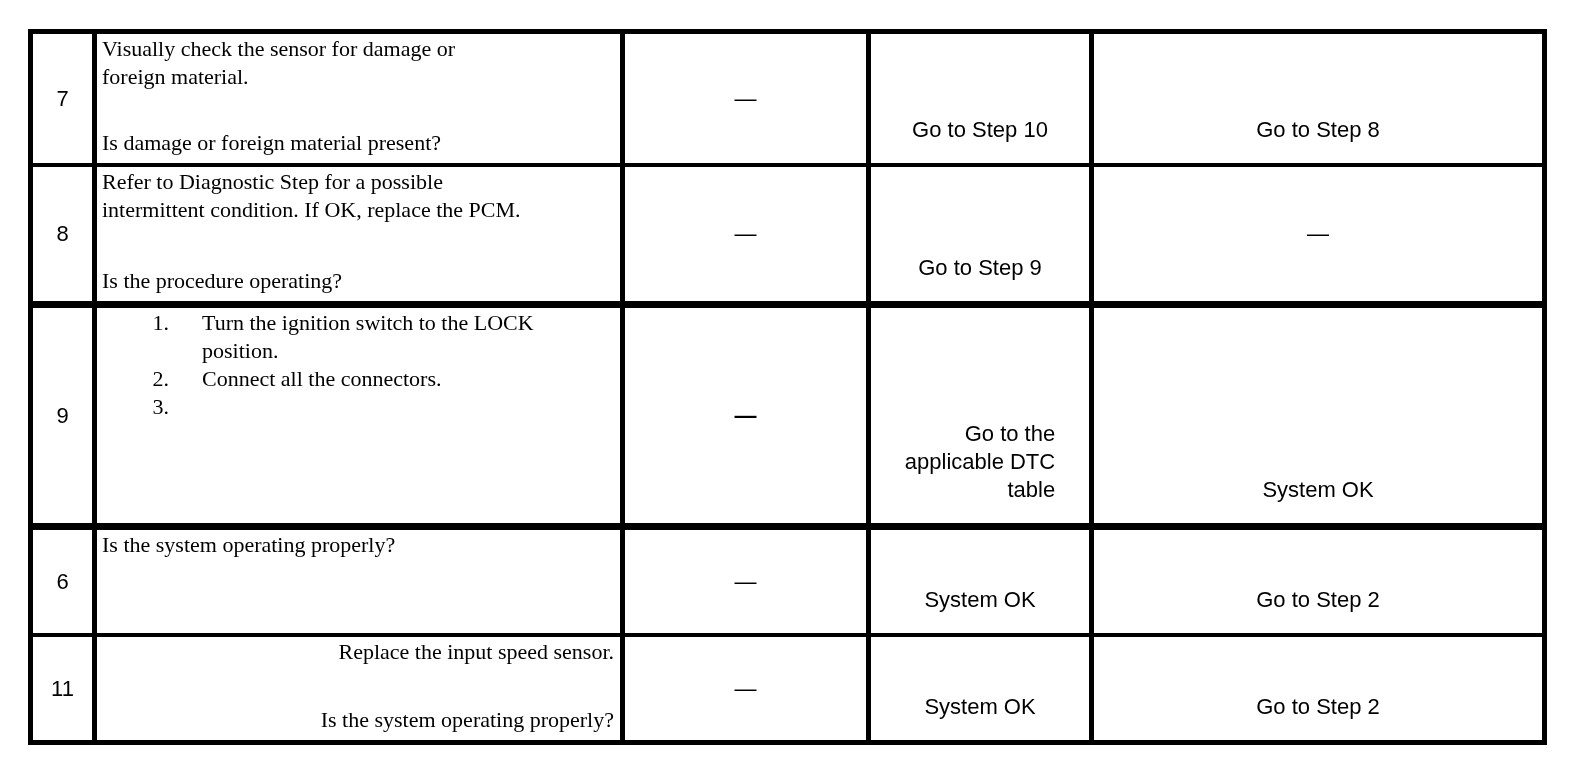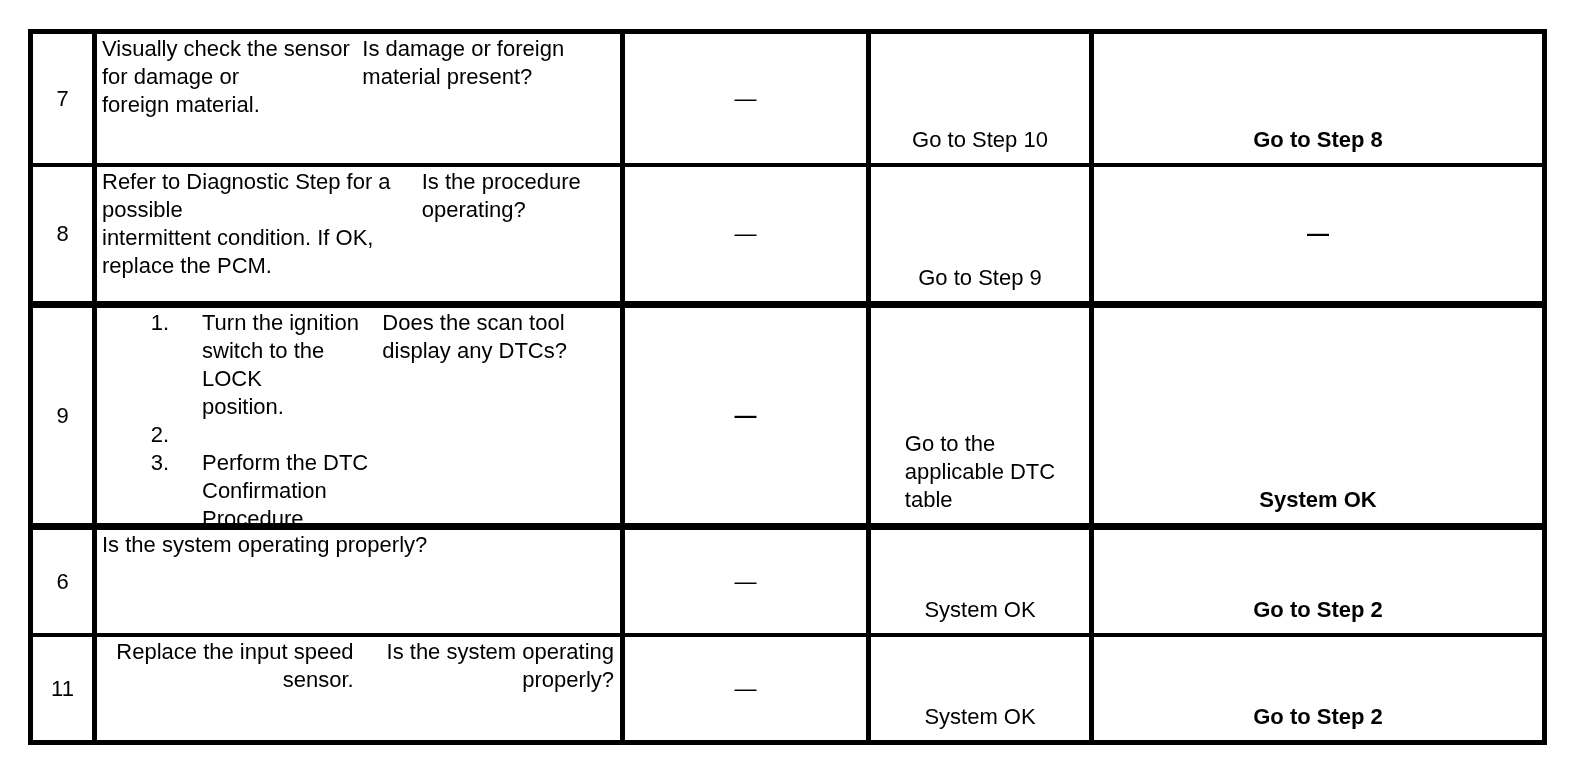--- a/index.html
+++ b/index.html
@@ -33,46 +33,47 @@
   }
   .c {
     box-sizing: border-box;
     border-right: 5px solid #000000;
     border-bottom: 4px solid #000000;
     display: flex;
     font-size: 22px;
     line-height: 28px;
     overflow: hidden;
   }
-  .last-col { border-right: none; font-weight: bold; }
+  .last-col { border-right: none; }
   .sep-thick { border-bottom-width: 7px; }
   .bottom-row { border-bottom: none; text-align: right; }
 
   .step-cell {
     align-items: center;
     justify-content: center;
     text-align: center;
   }
   .action-cell {
-    flex-direction: row;
+    flex-direction: column;
     justify-content: space-between;
     padding: 1px 6px 6px 5px;
+    font-family: Liberation Serif, serif;
   }
   .action-text, .li-text, .yes-text, .no-text, .question-text {
     white-space: pre-line;
   }
   .value-cell {
     align-items: center;
     justify-content: center;
   }
   .end-cell {
     align-items: flex-end;
     justify-content: center;
-    text-align: left;
-    padding-bottom: 9px;
+    text-align: right;
+    padding-bottom: 19px;
   }
   .mid-cell {
     align-items: center;
     justify-content: center;
     text-align: center;
     padding-bottom: 0;
   }
   .dash { letter-spacing: 0; }
   .dash-bold { font-weight: bold; }
   .num-list { display: block; }
@@ -130,28 +131,26 @@
     </div>
     <div class="c action-cell sep-thick">
       <div class="num-list">
         <div class="li">
           <span class="li-num">1.</span>
           <span class="li-text">Turn the ignition switch to the LOCK
 position.</span>
         </div>
         <div class="li">
           <span class="li-num">2.</span>
+          <span class="li-text">Connect all the connectors.</span>
         </div>
         <div class="li">
           <span class="li-num">3.</span>
-          <span class="li-text">Perform the DTC Confirmation
-Procedure.</span>
         </div>
       </div>
-      <div class="question-text">Does the scan tool display any DTCs?</div>
     </div>
     <div class="c value-cell sep-thick">
       <span class="dash dash-bold">—</span>
     </div>
     <div class="c end-cell sep-thick">
       <span class="yes-text">Go to the
 applicable DTC
 table</span>
     </div>
     <div class="c end-cell last-col sep-thick">

